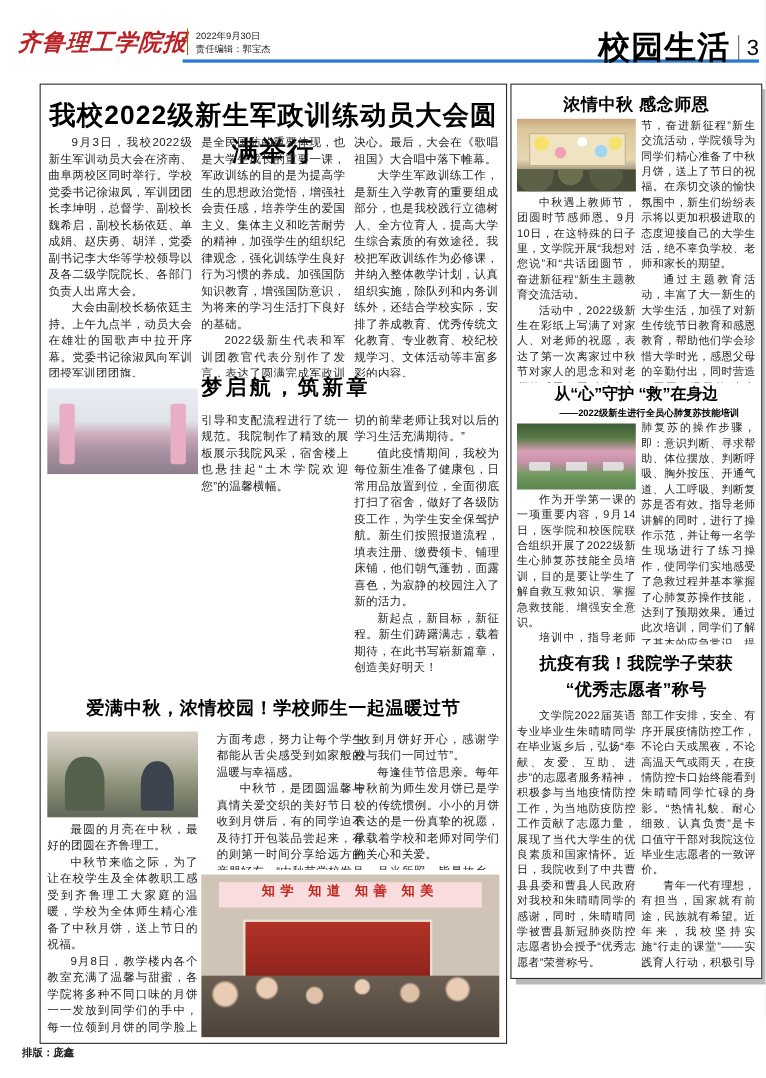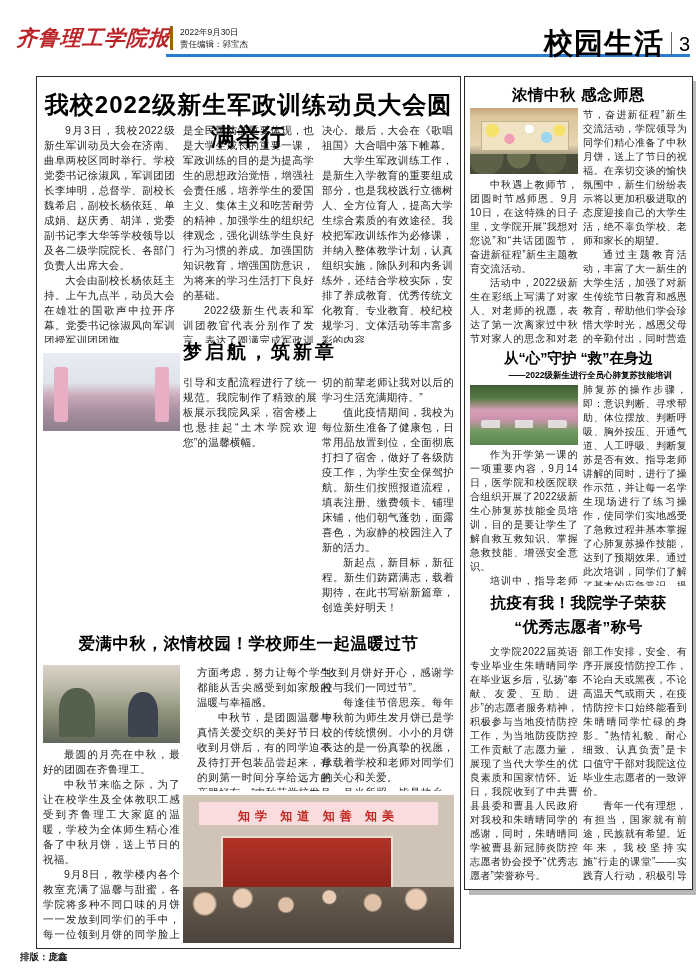--- a/index.html
+++ b/index.html
@@ -10,21 +10,21 @@
   }
   .abs { position:absolute; }
 
   
   .masthead {
     left:16px; top:24px; width:150px; height:34px;
     color:#bb2226; font-size:21px; font-weight:bold; font-style:italic;
     letter-spacing:1px; transform:skewX(-4deg); white-space:nowrap;
   }
   .date-block {
-    left:170px; top:26px; padding-left:7px; border-left:3px solid #a16207;
+    left:170px; top:26px; padding-left:7px; border-left:1px solid #a16207;
     font-size:8.5px; line-height:12px; color:#222;
   }
   .blue-rule { left:166px; top:54px; width:524px; height:2.5px; background:#2b7ad2; }
   .section-group { right:6px; top:24px; display:flex; align-items:center; }
   .section-title { font-size:29px; font-weight:bold; letter-spacing:1px; color:#000; }
   .section-divider { width:1px; height:24px; background:#666; margin:0 7px; }
   .page-number { font-size:20px; color:#000; }
 
   
   .left-box  { left:36px;  top:76px; width:423px; height:871px; border:1.5px solid #2a2a2a; }
@@ -83,21 +83,21 @@
       radial-gradient(circle at 75% 22%, #565b44 0 18%, transparent 19%),
       #4a4c3a; }
 
   .ph-cpr { background:linear-gradient(180deg,#3f5d36 0%,#577a45 22%,#d7a0b7 42%,#c992ab 58%,#6f9a5e 78%,#5d8450 100%); }
   .ph-cpr::before { content:""; position:absolute; left:10%; top:58%; width:80%; height:14%;
     background:linear-gradient(90deg,#e9e9e9 0 22%, transparent 22% 39%, #e9e9e9 39% 61%, transparent 61% 78%, #e9e9e9 78% 100%);
     border-radius:2px; opacity:0.85; }
 
   .ph-hands { background:#cfc4b6; }
   .p5-banner { position:absolute; left:6%; top:5%; width:88%; height:15%;
-    background:#f8dcde; display:flex; align-items:flex-end; justify-content:center; }
+    background:#f8dcde; display:flex; align-items:flex-start; justify-content:center; }
   .p5-banner span { color:#c2271f; font-weight:bold; font-size:12px; letter-spacing:5px; white-space:nowrap; }
   .p5-board { position:absolute; left:14%; top:28%; width:62%; height:34%;
     background:linear-gradient(180deg,#b23227,#8e241c); border:2px solid #e8e0d2; }
   .p5-crowd { position:absolute; left:0; bottom:0; width:100%; height:38%;
     background:
       radial-gradient(circle at 8% 30%, #e8cdb4 0 4%, transparent 5%),
       radial-gradient(circle at 22% 20%, #e8cdb4 0 4%, transparent 5%),
       radial-gradient(circle at 38% 32%, #dec1a6 0 4%, transparent 5%),
       radial-gradient(circle at 54% 18%, #e8cdb4 0 4%, transparent 5%),
       radial-gradient(circle at 70% 28%, #dec1a6 0 4%, transparent 5%),

